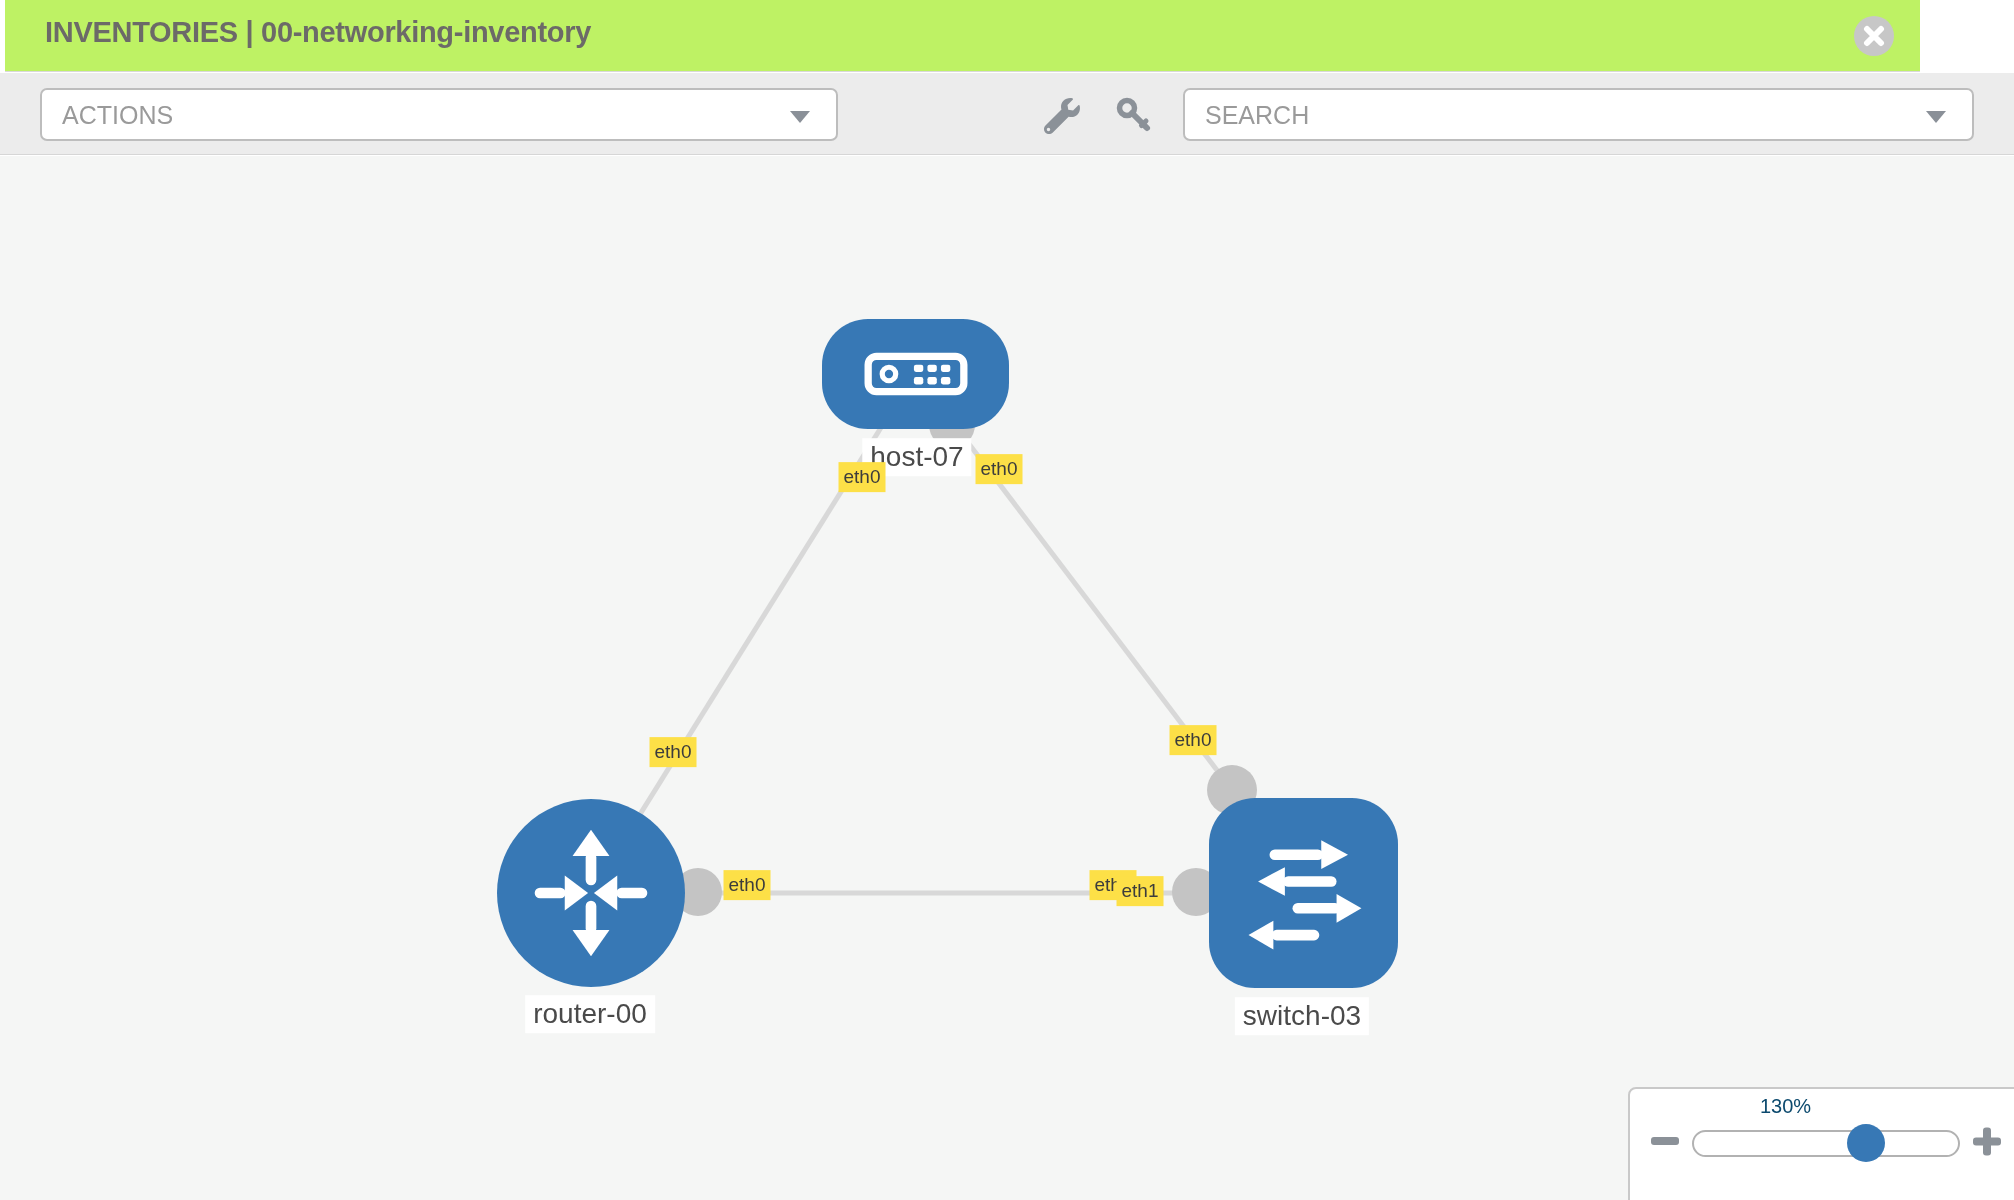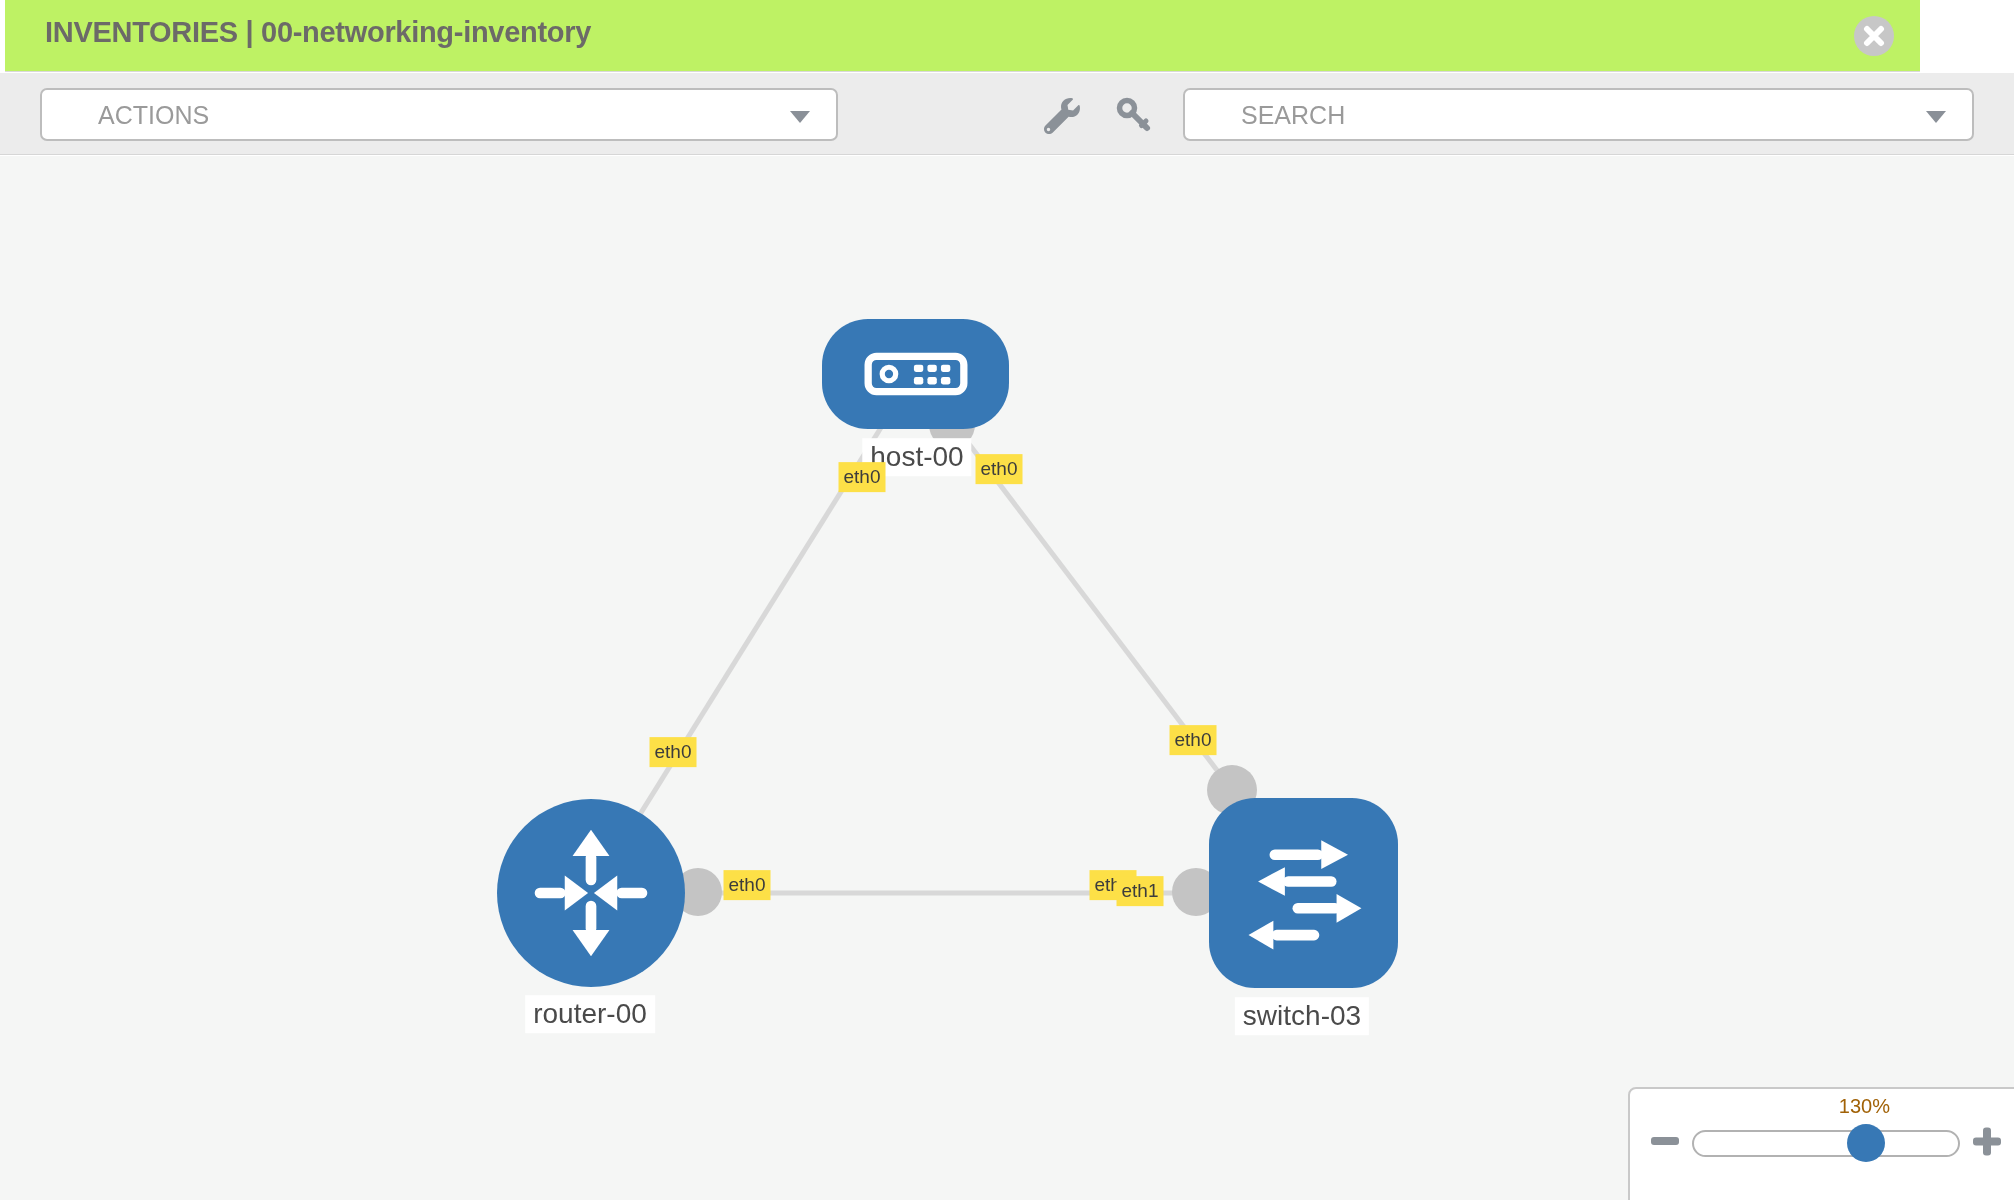--- a/index.html
+++ b/index.html
@@ -13,21 +13,21 @@
                 color:#6c6a68; letter-spacing:-0.3px; white-space:nowrap; }
   .close-btn { position:absolute; right:26px; top:16px; width:40px; height:40px;
                border-radius:50%; background:#c7c7c7; cursor:pointer;
                display:flex; align-items:center; justify-content:center; }
 
   
   .toolbar { position:absolute; left:0; top:73px; width:2014px; height:82px;
              background:#ececec; border-bottom:1px solid #d6d6d6; z-index:19; }
   .select { position:absolute; top:15px; height:53px; background:#fff;
             border:2px solid #bdbdbd; border-radius:7px; cursor:pointer; }
-  .select .sel-label { position:absolute; left:20px; top:11px; font-size:25px; color:#9a9a9a;margin-left:36px; }
+  .select .sel-label { position:absolute; left:20px; top:11px; font-size:25px; color:#9a9a9a; }
   .caret { position:absolute; right:26px; top:21px; width:0; height:0;
            border-left:10px solid transparent; border-right:10px solid transparent;
            border-top:12px solid #8a9098; }
   .select-actions { left:40px; width:798px; }
   .select-search  { left:1183px; width:791px;text-align:right; }
   .tool-icon { position:absolute; cursor:pointer; }
   .icon-wrench { left:1044px; top:25px; }
   .icon-key    { left:1114px; top:23px; }
 
   
@@ -44,22 +44,22 @@
   .net-label { position:absolute; transform:translate(-50%,-50%); background:#fde047;
                color:#3c3c3c; font-size:19px; line-height:1.25; padding:3px 5px;
                white-space:nowrap; z-index:5; }
   .node-name { position:absolute; transform:translate(-50%,-50%); background:#ffffff;
                color:#4a4a4a; font-size:28px; line-height:1.2; padding:2px 8px;
                white-space:nowrap; z-index:4; }
 
   
   .zoom-panel { position:absolute; left:1628px; top:1087px; width:388px; height:115px;
                 background:#fff; border:2px solid #c9c9c9; border-radius:8px 0 0 0; z-index:25; }
-  .zoom-level { position:absolute; left:130px; top:6px; width:130px; text-align:right;
-                font-size:20px; color:#a16207; }
+  .zoom-level { position:absolute; left:130px; top:6px; width:130px; text-align:left;
+                font-size:20px; color:#0c4a6e; }
   .zoom-minus { position:absolute; left:20px; top:46px; cursor:pointer; }
   .zoom-plus  { position:absolute; left:341px; top:36px; cursor:pointer; }
   .zoom-track { position:absolute; left:62px; top:41px; width:268px; height:27px;
                 background:#fff; border:2px solid #b2b2b2; border-radius:14px; cursor:pointer; }
   .zoom-knob  { position:absolute; left:153px; top:-8px; width:38px; height:38px;
                 border-radius:50%; background:#3778b5; cursor:grab; }
 </style>
 </head>
 <body>
 
@@ -144,21 +144,21 @@
         <rect x="48" y="52.5" width="56" height="11" rx="5.5"></rect>
         <polygon points="22,58 50,43 50,73"></polygon>
         <rect x="58" y="80.5" width="50" height="11" rx="5.5"></rect>
         <polygon points="130,86 104,71 104,101"></polygon>
         <rect x="36" y="108.5" width="50" height="11" rx="5.5"></rect>
         <polygon points="12,114 38,99 38,129"></polygon>
       </g>
     </svg>
   </div>
 
-  <span class="node-name" style="left:917px; top:301px;">host-00</span>
+  <span class="node-name" style="left:917px; top:301px;">host-07</span>
   <span class="node-name" style="left:590px; top:858px;text-align:right;">router-00</span>
   <span class="node-name" style="left:1302px; top:860px;">switch-03</span>
 
   <span class="net-label" style="left:862px;  top:321px;">eth0</span>
   <span class="net-label" style="left:999px;  top:313px;">eth0</span>
   <span class="net-label" style="left:673px;  top:596px;">eth0</span>
   <span class="net-label" style="left:1193px; top:584px;">eth0</span>
   <span class="net-label" style="left:747px;  top:729px;">eth0</span>
   <span class="net-label" style="left:1113px; top:729px; z-index:5;">eth0</span>
   <span class="net-label" style="left:1140px; top:735px; z-index:6;">eth1</span>

